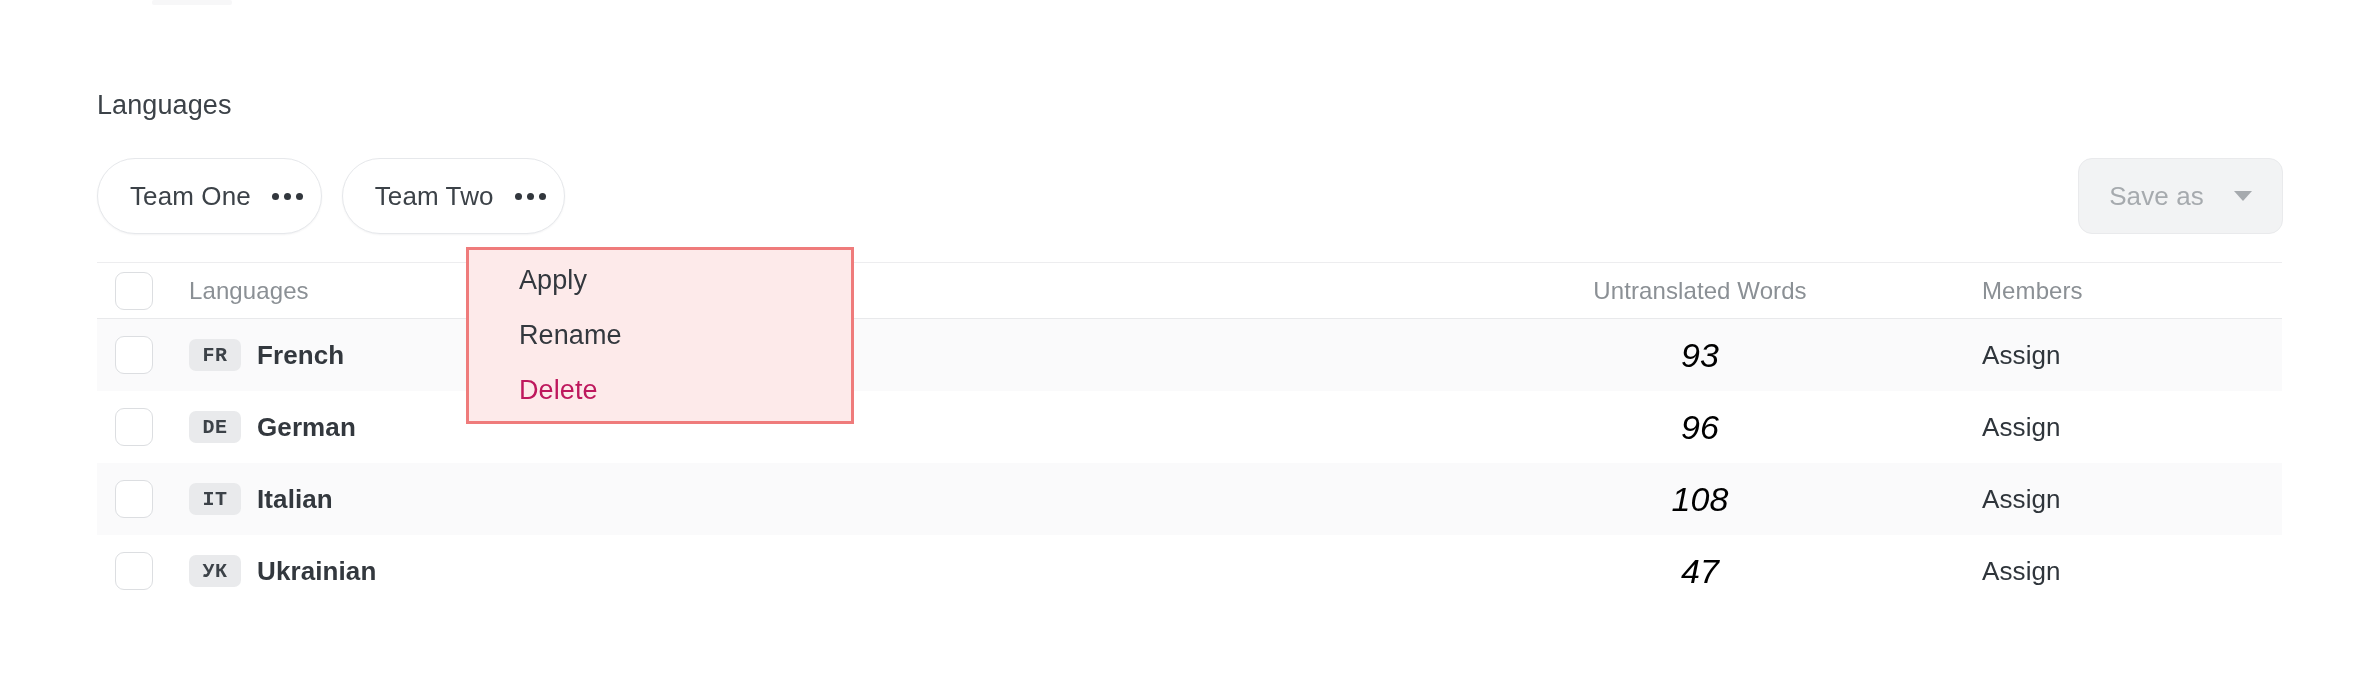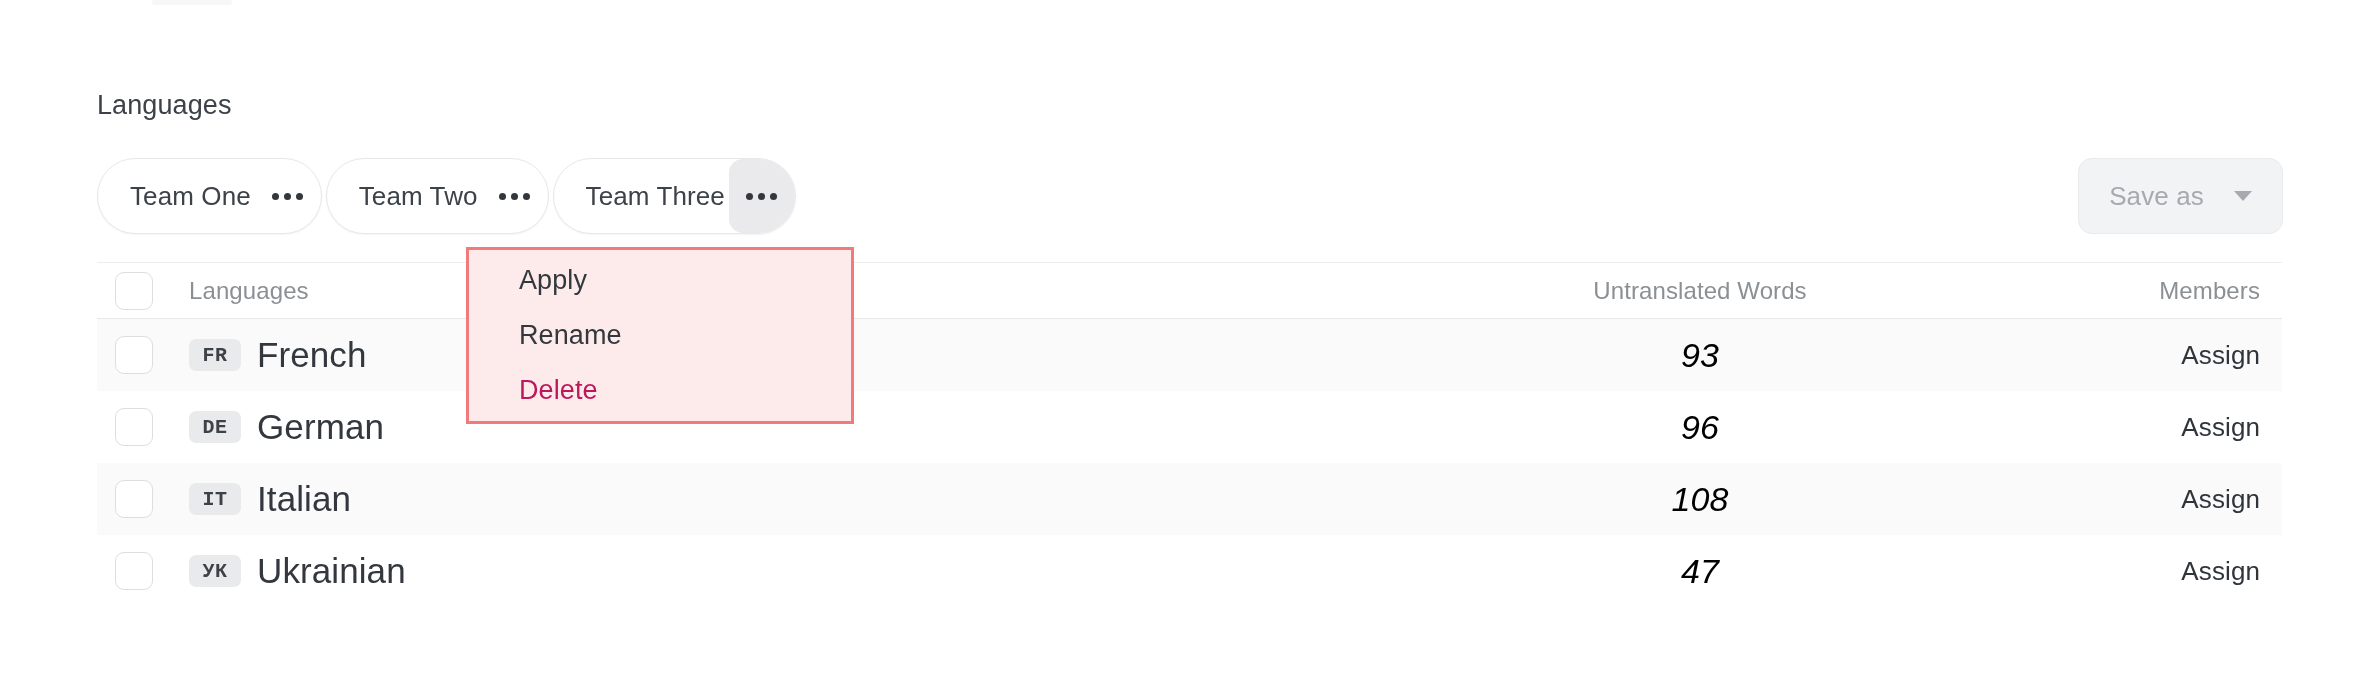--- a/index.html
+++ b/index.html
@@ -38,21 +38,21 @@
     white-space: nowrap;
   }
 
   
   .pill-row {
     position: absolute;
     left: 97px;
     top: 158px;
     display: flex;
     align-items: center;
-    gap: 4px;
+    gap: 20px;
   }
   .pill {
     display: flex;
     align-items: center;
     height: 76px;
     background: #ffffff;
     border: 1px solid #e6e8eb;
     border-radius: 38px;
     box-shadow: 0 1px 2px rgba(16,24,40,0.05);
     overflow: hidden;
@@ -183,43 +183,43 @@
     background: #e9eaec;
     border-radius: 7px;
     font-family: "Liberation Mono", "DejaVu Sans Mono", monospace;
     font-size: 20px;
     font-weight: bold;
     color: #3c4248;
     box-sizing: border-box;
     letter-spacing: 0.4px;
   }
   .lang-name {
-    font-size: 35px;
+    font-size: 26px;
     color: #33383e;
     white-space: nowrap;
     letter-spacing: 0.1px;
+    font-weight: bold;
   }
 
   .c-words {
     width: 560px;
     text-align: center;
     padding-right: 4px;
     box-sizing: border-box;
   }
   .c-words .hdr-text { display: inline; }
   .words-val {
     font-size: 34px;
     color: #000000;
     letter-spacing: 0.1px;
     font-style: italic;
   }
 
   .c-members {
     width: 300px;
-    text-align: right;
     padding-right: 22px;
     box-sizing: border-box;
   }
   .assign-link {
     font-size: 26px;
     color: #2f353b;
     cursor: pointer;
     letter-spacing: 0.1px;
   }
 
@@ -275,30 +275,20 @@
     <span class="pill-label">Team Two</span>
     <span class="pill-dots">
       <span class="dots">
           <i></i>
           <i></i>
           <i></i>
         </span>
     </span>
   </div>
 
-  <div class="pill">
-    <span class="pill-label">Team Three</span>
-    <span class="pill-dots active">
-      <span class="dots">
-          <i></i>
-          <i></i>
-          <i></i>
-        </span>
-    </span>
-  </div>
 
 </div>
 
 <div class="save-as">
   <span class="save-as-label">Save as</span>
   <span class="caret"></span>
 </div>
 
 <div class="table">
 

